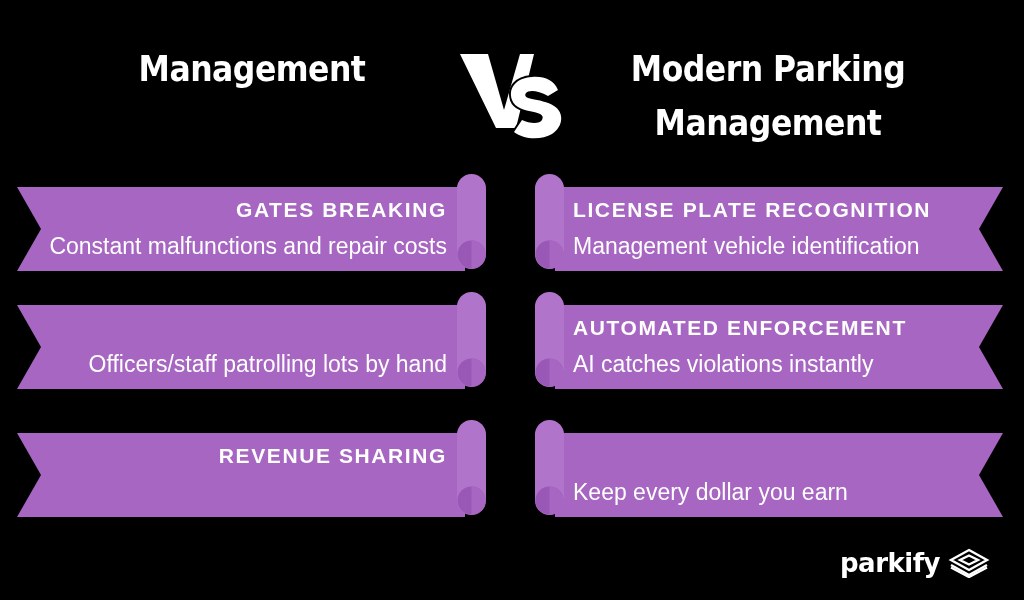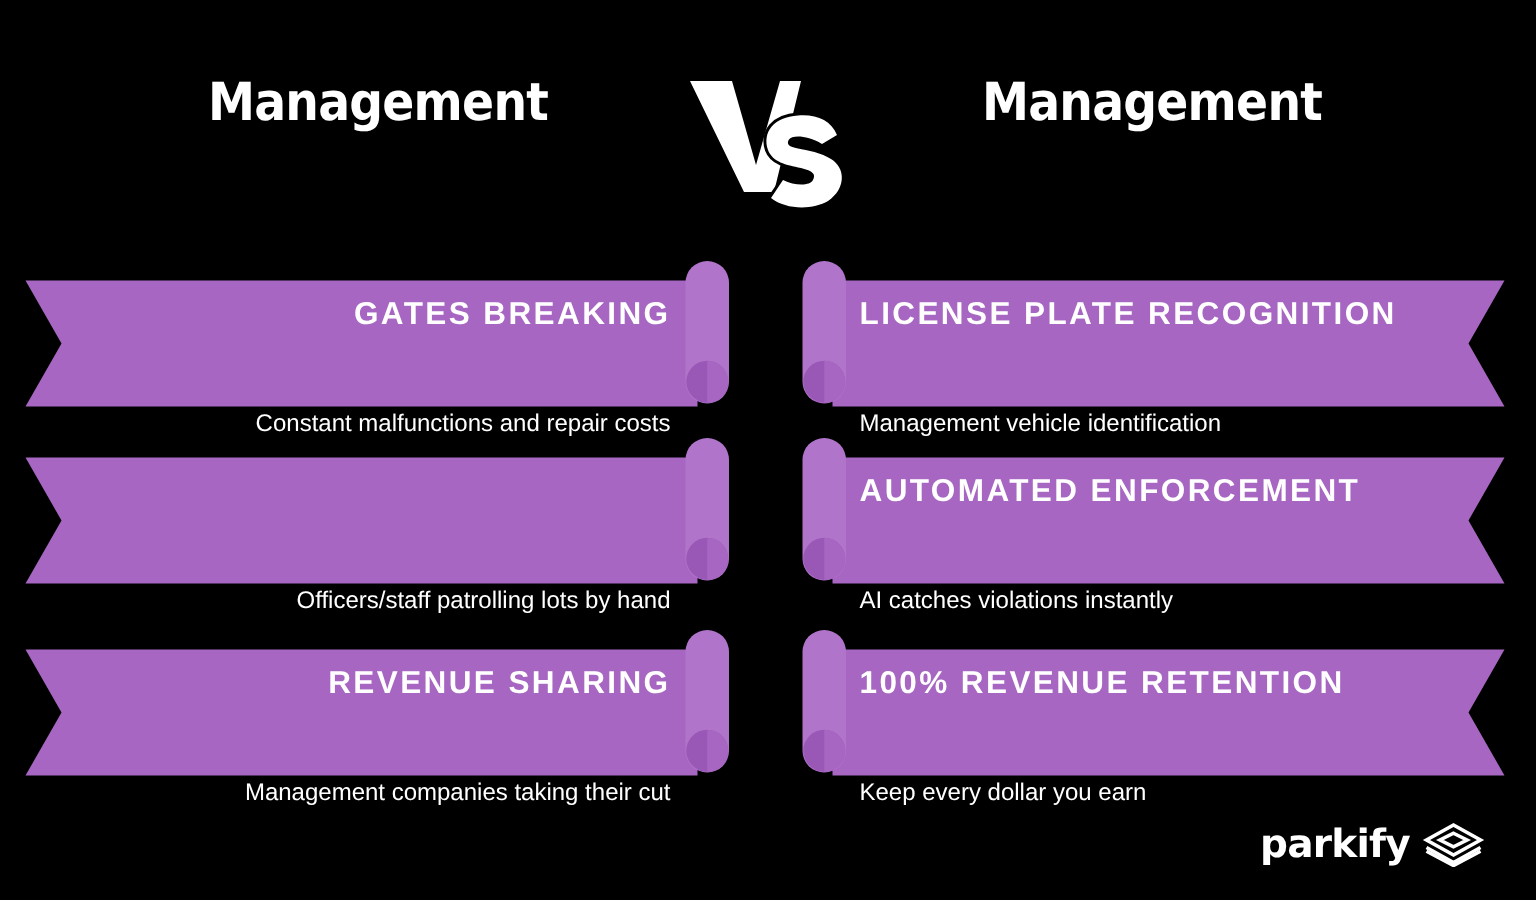--- a/index.html
+++ b/index.html
@@ -11,21 +11,21 @@
     font-size:35px; line-height:54px; letter-spacing:-0.5px; color:#fff; }
   .heading.left { left:42px; }
   .heading.right { left:558px; }
 
   .vs { position:absolute; left:458px; top:50px; width:112px; height:90px; }
 
   .ribbon { position:absolute; height:84px;text-decoration:underline; }
   .ribbon svg.shape { position:absolute; left:0; top:0; overflow:visible; }
   .ribbon .title { position:absolute; top:11px; font-weight:bold; font-size:21px;
     letter-spacing:1.6px; color:#fff; white-space:nowrap; }
-  .ribbon .desc { position:absolute; top:46px; font-size:16px; color:#fff; white-space:nowrap;margin-top:41px; }
+  .ribbon .desc { position:absolute; top:46px; font-size:23px; color:#fff; white-space:nowrap; }
 
   .ribbon.l { left:17px; width:470px; }
   .ribbon.l .title, .ribbon.l .desc { right:40px; text-align:right; }
   .ribbon.r { left:535px; width:470px;padding-left:35px; }
   .ribbon.r .title, .ribbon.r .desc { left:38px; text-align:left; }
 
   .brand { position:absolute; left:840px; top:548px; display:flex; align-items:center; gap:8px; }
   .brand-name { font-family:"DejaVu Sans",sans-serif; font-weight:bold; font-size:26px; letter-spacing:-0.5px; color:#fff; }
 </style>
 </head>
@@ -36,20 +36,21 @@
 </div>
 
 <svg class="vs" viewBox="0 0 112 90">
 
   <polygon points="2,4 30,4 46,60 62,4 76,4 58,78 38,78" fill="#fff"></polygon>
 
   <path d="M100,40 C96,30 86,26 74,27 C58,28 50,38 54,50 C57,58 66,60 76,62 C84,64 86,66 84,70 C82,74 72,74 64,70 L56,82 C66,90 84,90 94,84 C106,76 106,62 96,56 C90,52 80,50 74,49 C68,48 66,46 68,43 C70,40 80,40 90,46 Z" fill="#fff" stroke="#000" stroke-width="4" paint-order="stroke"></path>
 </svg>
 
 <div class="heading right">
+  <div>Modern Parking</div>
   <div>Management</div>
 </div>
 
 <div class="ribbon l" style="top:187px;">
   <svg class="shape" width="470" height="84">
     <polygon points="0,0 448,0 448,84 0,84 24,42" fill="#a666c1"></polygon>
     <rect x="440" y="-13" width="29" height="95" rx="14.5" fill="#b174cb"></rect>
     <circle cx="454.5" cy="67.5" r="14" fill="#9a58b6"></circle>
     <path d="M454.5,53.5 A14,14 0 0 1 454.5,81.5 Z" fill="#a666c1"></path>
   </svg>
@@ -68,21 +69,20 @@
 </div>
 
 <div class="ribbon l" style="top:433px;">
   <svg class="shape" width="470" height="84">
     <polygon points="0,0 448,0 448,84 0,84 24,42" fill="#a666c1"></polygon>
     <rect x="440" y="-13" width="29" height="95" rx="14.5" fill="#b174cb"></rect>
     <circle cx="454.5" cy="67.5" r="14" fill="#9a58b6"></circle>
     <path d="M454.5,53.5 A14,14 0 0 1 454.5,81.5 Z" fill="#a666c1"></path>
   </svg>
   <div class="title">REVENUE SHARING</div>
-  <div class="desc">Management companies taking their cut</div>
 </div>
 
 <div class="ribbon r" style="top:187px;">
   <svg class="shape" width="470" height="84">
     <polygon points="20,0 468,0 444,42 468,84 20,84" fill="#a666c1"></polygon>
     <rect x="0" y="-13" width="29" height="95" rx="14.5" fill="#b174cb"></rect>
     <circle cx="14.5" cy="67.5" r="14" fill="#9a58b6"></circle>
     <path d="M14.5,53.5 A14,14 0 0 1 14.5,81.5 Z" fill="#a666c1"></path>
   </svg>
   <div class="title">LICENSE PLATE RECOGNITION</div>
@@ -100,21 +100,20 @@
   <div class="desc">AI catches violations instantly</div>
 </div>
 
 <div class="ribbon r" style="top:433px;">
   <svg class="shape" width="470" height="84">
     <polygon points="20,0 468,0 444,42 468,84 20,84" fill="#a666c1"></polygon>
     <rect x="0" y="-13" width="29" height="95" rx="14.5" fill="#b174cb"></rect>
     <circle cx="14.5" cy="67.5" r="14" fill="#9a58b6"></circle>
     <path d="M14.5,53.5 A14,14 0 0 1 14.5,81.5 Z" fill="#a666c1"></path>
   </svg>
-  <div class="title">100% REVENUE RETENTION</div>
   <div class="desc">Keep every dollar you earn</div>
 </div>
 
 <div class="brand">
   <span class="brand-name">parkify</span>
   <svg width="42" height="30" viewBox="0 0 42 30">
     <g fill="none" stroke="#fff" stroke-width="2.4" stroke-linejoin="miter">
       <polygon points="21,2 39,12 21,22 3,12"></polygon>
       <polygon points="21,7.5 30,12 21,16.5 12,12"></polygon>
       <polyline points="3,17 21,27 39,17"></polyline>

